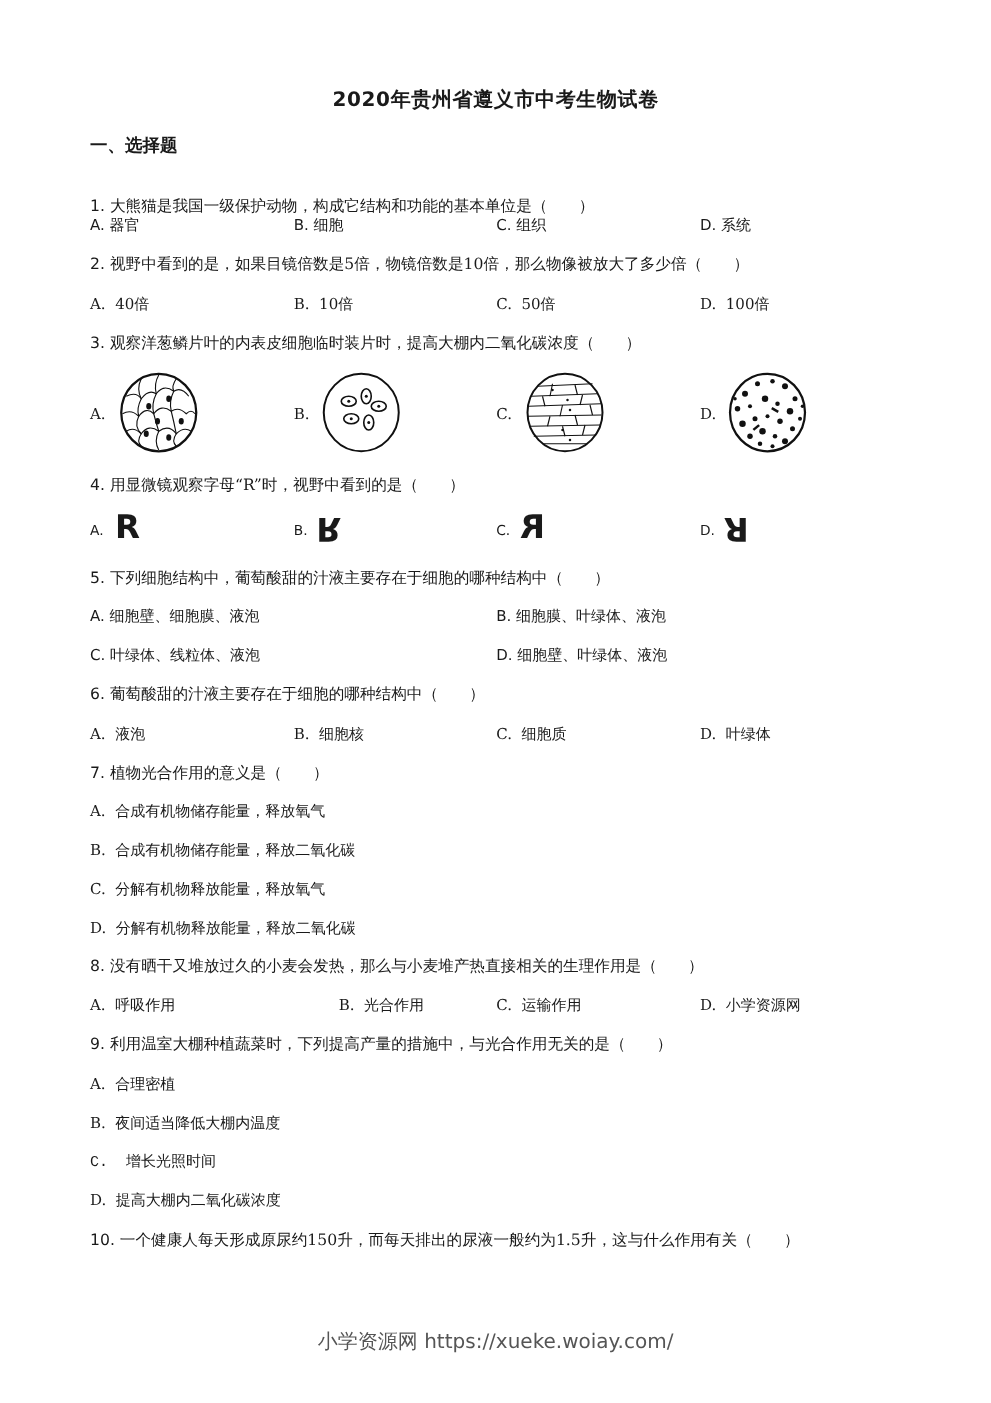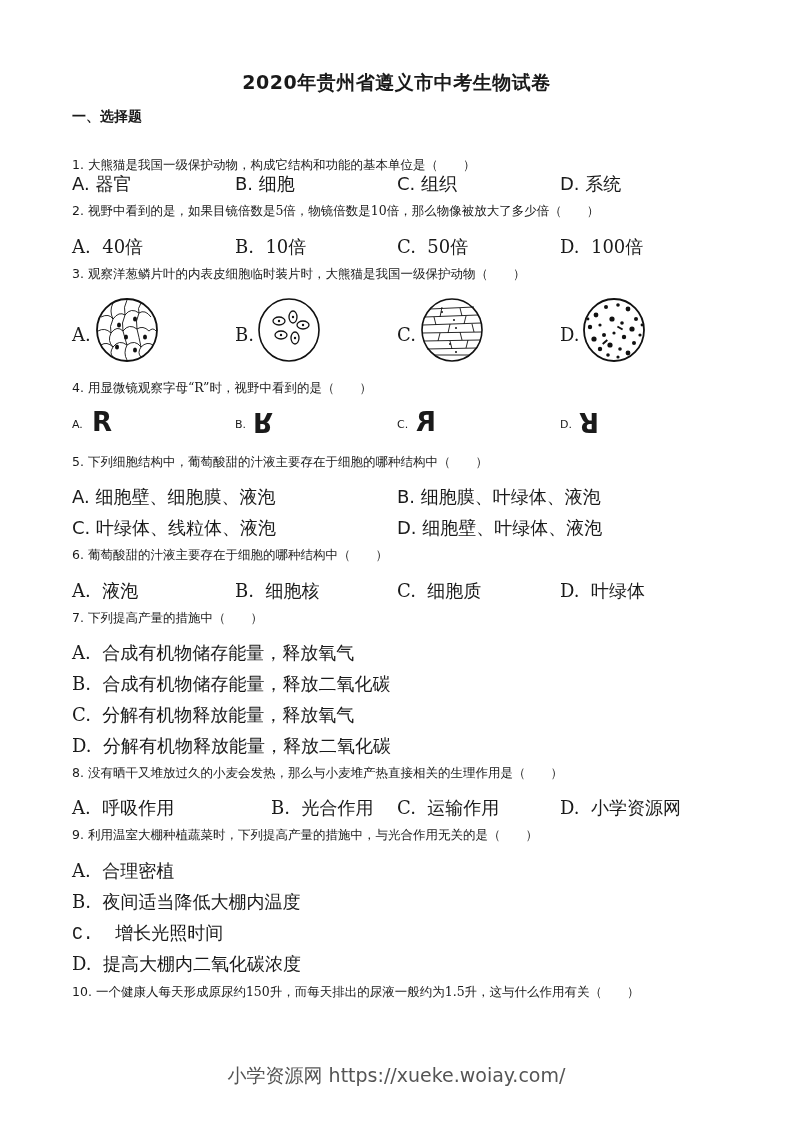--- a/index.html
+++ b/index.html
@@ -1,28 +1,28 @@
 <!DOCTYPE html>
 <html><head>
 <meta charset="utf-8">
 <style>
   html, body { margin: 0; padding: 0; background: #ffffff; }
   body { width: 793px; height: 1122px; position: relative; overflow: hidden;
          font-family: "DejaVu Serif", "Liberation Serif", serif; color: #1a1a1a; }
   .title { position: absolute; top: 70px; left: 0; width: 793px; text-align: center;
-           font-family: "DejaVu Sans", "Liberation Sans", sans-serif; font-weight: bold; font-size: 19px; letter-spacing: 0.5px; }
+           font-family: "DejaVu Sans", "Liberation Sans", sans-serif; font-weight: bold; font-size: 16px; letter-spacing: 0.5px; }
   .section { position: absolute; top: 108px; left: 72px; font-family: "DejaVu Sans", sans-serif; font-weight: bold; font-size: 14px; }
   .q { position: absolute; left: 72px; font-size: 12.5px; white-space: nowrap; }
-  .opt { position: absolute; font-size: 18px; white-space: nowrap; }
+  .opt { position: absolute; font-size: 12px; white-space: nowrap; }
   .lbl-sans { font-family: "DejaVu Sans", "Liberation Sans", sans-serif; }
   .num { font-family: "DejaVu Sans", "Liberation Sans", sans-serif; }
   .fig { position: absolute; }
   .rletter { position: absolute; font-family: "DejaVu Sans", "Liberation Sans", sans-serif; font-size: 26px; font-weight: bold; line-height: 1; }
   .footer { position: absolute; top: 1063px; left: 0; width: 793px; text-align: center;
-            font-family: "DejaVu Sans", "Liberation Sans", sans-serif; font-size: 19px; color: #555; }
+            font-family: "DejaVu Sans", "Liberation Sans", sans-serif; font-size: 16px; color: #555; }
 </style>
 </head>
 <body>
 
 <div class="title">2020年贵州省遵义市中考生物试卷</div>
 <div class="section">一、选择题</div>
 
 <div>
   <div class="q" style="top:141px;margin-top:16px;"><span class="num">1.</span> <span>大熊猫是我国一级保护动物，构成它结构和功能的基本单位是（　　）</span></div>
   <div class="opt" style="top:172px;left:72px;"><span class="lbl-sans">A.</span> <span>器官</span></div>
@@ -33,21 +33,21 @@
 
 <div>
   <div class="q" style="top:203px;"><span class="num">2.</span> <span>视野中看到的是，如果目镜倍数是5倍，物镜倍数是10倍，那么物像被放大了多少倍（　　）</span></div>
   <div class="opt" style="top:235px;left:72px;"><span>A.</span>&nbsp; <span>40倍</span></div>
   <div class="opt" style="top:235px;left:235px;"><span>B.</span>&nbsp; <span>10倍</span></div>
   <div class="opt" style="top:235px;left:397px;"><span>C.</span>&nbsp; <span>50倍</span></div>
   <div class="opt" style="top:235px;left:560px;"><span>D.</span>&nbsp; <span>100倍</span></div>
 </div>
 
 <div>
-  <div class="q" style="top:266px;"><span class="num">3.</span> <span>观察洋葱鳞片叶的内表皮细胞临时装片时，大熊猫是我国一级保护动物（　　）</span></div>
+  <div class="q" style="top:266px;"><span class="num">3.</span> <span>观察洋葱鳞片叶的内表皮细胞临时装片时，提高大棚内二氧化碳浓度（　　）</span></div>
 
   <div class="opt" style="top:324px;left:72px;">A.</div>
   <svg class="fig" style="left:95px;top:297px;" width="64" height="66" viewBox="0 0 64 66">
     <ellipse cx="32" cy="33" rx="30" ry="31" fill="none" stroke="#111" stroke-width="1.8"></ellipse>
     <g fill="none" stroke="#111" stroke-width="0.9">
       <path d="M6 20 Q14 16 18 22 Q24 14 30 18 Q36 10 44 16 Q50 12 56 20"></path>
       <path d="M3 34 Q10 30 16 36 Q22 28 28 34 Q34 26 42 32 Q48 28 54 34 Q58 30 61 34"></path>
       <path d="M6 48 Q12 44 18 50 Q24 42 32 48 Q40 42 46 50 Q52 44 58 48"></path>
       <path d="M18 6 Q14 14 18 22 Q14 30 16 36 Q12 44 18 50 Q14 56 18 60"></path>
       <path d="M32 3 Q28 10 30 18 Q26 26 28 34 Q30 42 32 48 Q28 56 32 63"></path>
@@ -169,21 +169,21 @@
 
 <div>
   <div class="q" style="top:547px;"><span class="num">6.</span> <span>葡萄酸甜的汁液主要存在于细胞的哪种结构中（　　）</span></div>
   <div class="opt" style="top:579px;left:72px;"><span>A.</span>&nbsp; <span>液泡</span></div>
   <div class="opt" style="top:579px;left:235px;"><span>B.</span>&nbsp; <span>细胞核</span></div>
   <div class="opt" style="top:579px;left:397px;"><span>C.</span>&nbsp; <span>细胞质</span></div>
   <div class="opt" style="top:579px;left:560px;"><span>D.</span>&nbsp; <span>叶绿体</span></div>
 </div>
 
 <div>
-  <div class="q" style="top:610px;"><span class="num">7.</span> <span>下列提高产量的措施中（　　）</span></div>
+  <div class="q" style="top:610px;"><span class="num">7.</span> <span>植物光合作用的意义是（　　）</span></div>
   <div class="opt" style="top:641px;left:72px;"><span>A.</span>&nbsp; <span>合成有机物储存能量，释放氧气</span></div>
   <div class="opt" style="top:672px;left:72px;"><span>B.</span>&nbsp; <span>合成有机物储存能量，释放二氧化碳</span></div>
   <div class="opt" style="top:703px;left:72px;"><span>C.</span>&nbsp; <span>分解有机物释放能量，释放氧气</span></div>
   <div class="opt" style="top:734px;left:72px;"><span>D.</span>&nbsp; <span>分解有机物释放能量，释放二氧化碳</span></div>
 </div>
 
 <div>
   <div class="q" style="top:765px;"><span class="num">8.</span> <span>没有晒干又堆放过久的小麦会发热，那么与小麦堆产热直接相关的生理作用是（　　）</span></div>
   <div class="opt" style="top:796px;left:72px;"><span>A.</span>&nbsp; <span>呼吸作用</span></div>
   <div class="opt" style="top:796px;left:235px;margin-left:36px;"><span>B.</span>&nbsp; <span>光合作用</span></div>

